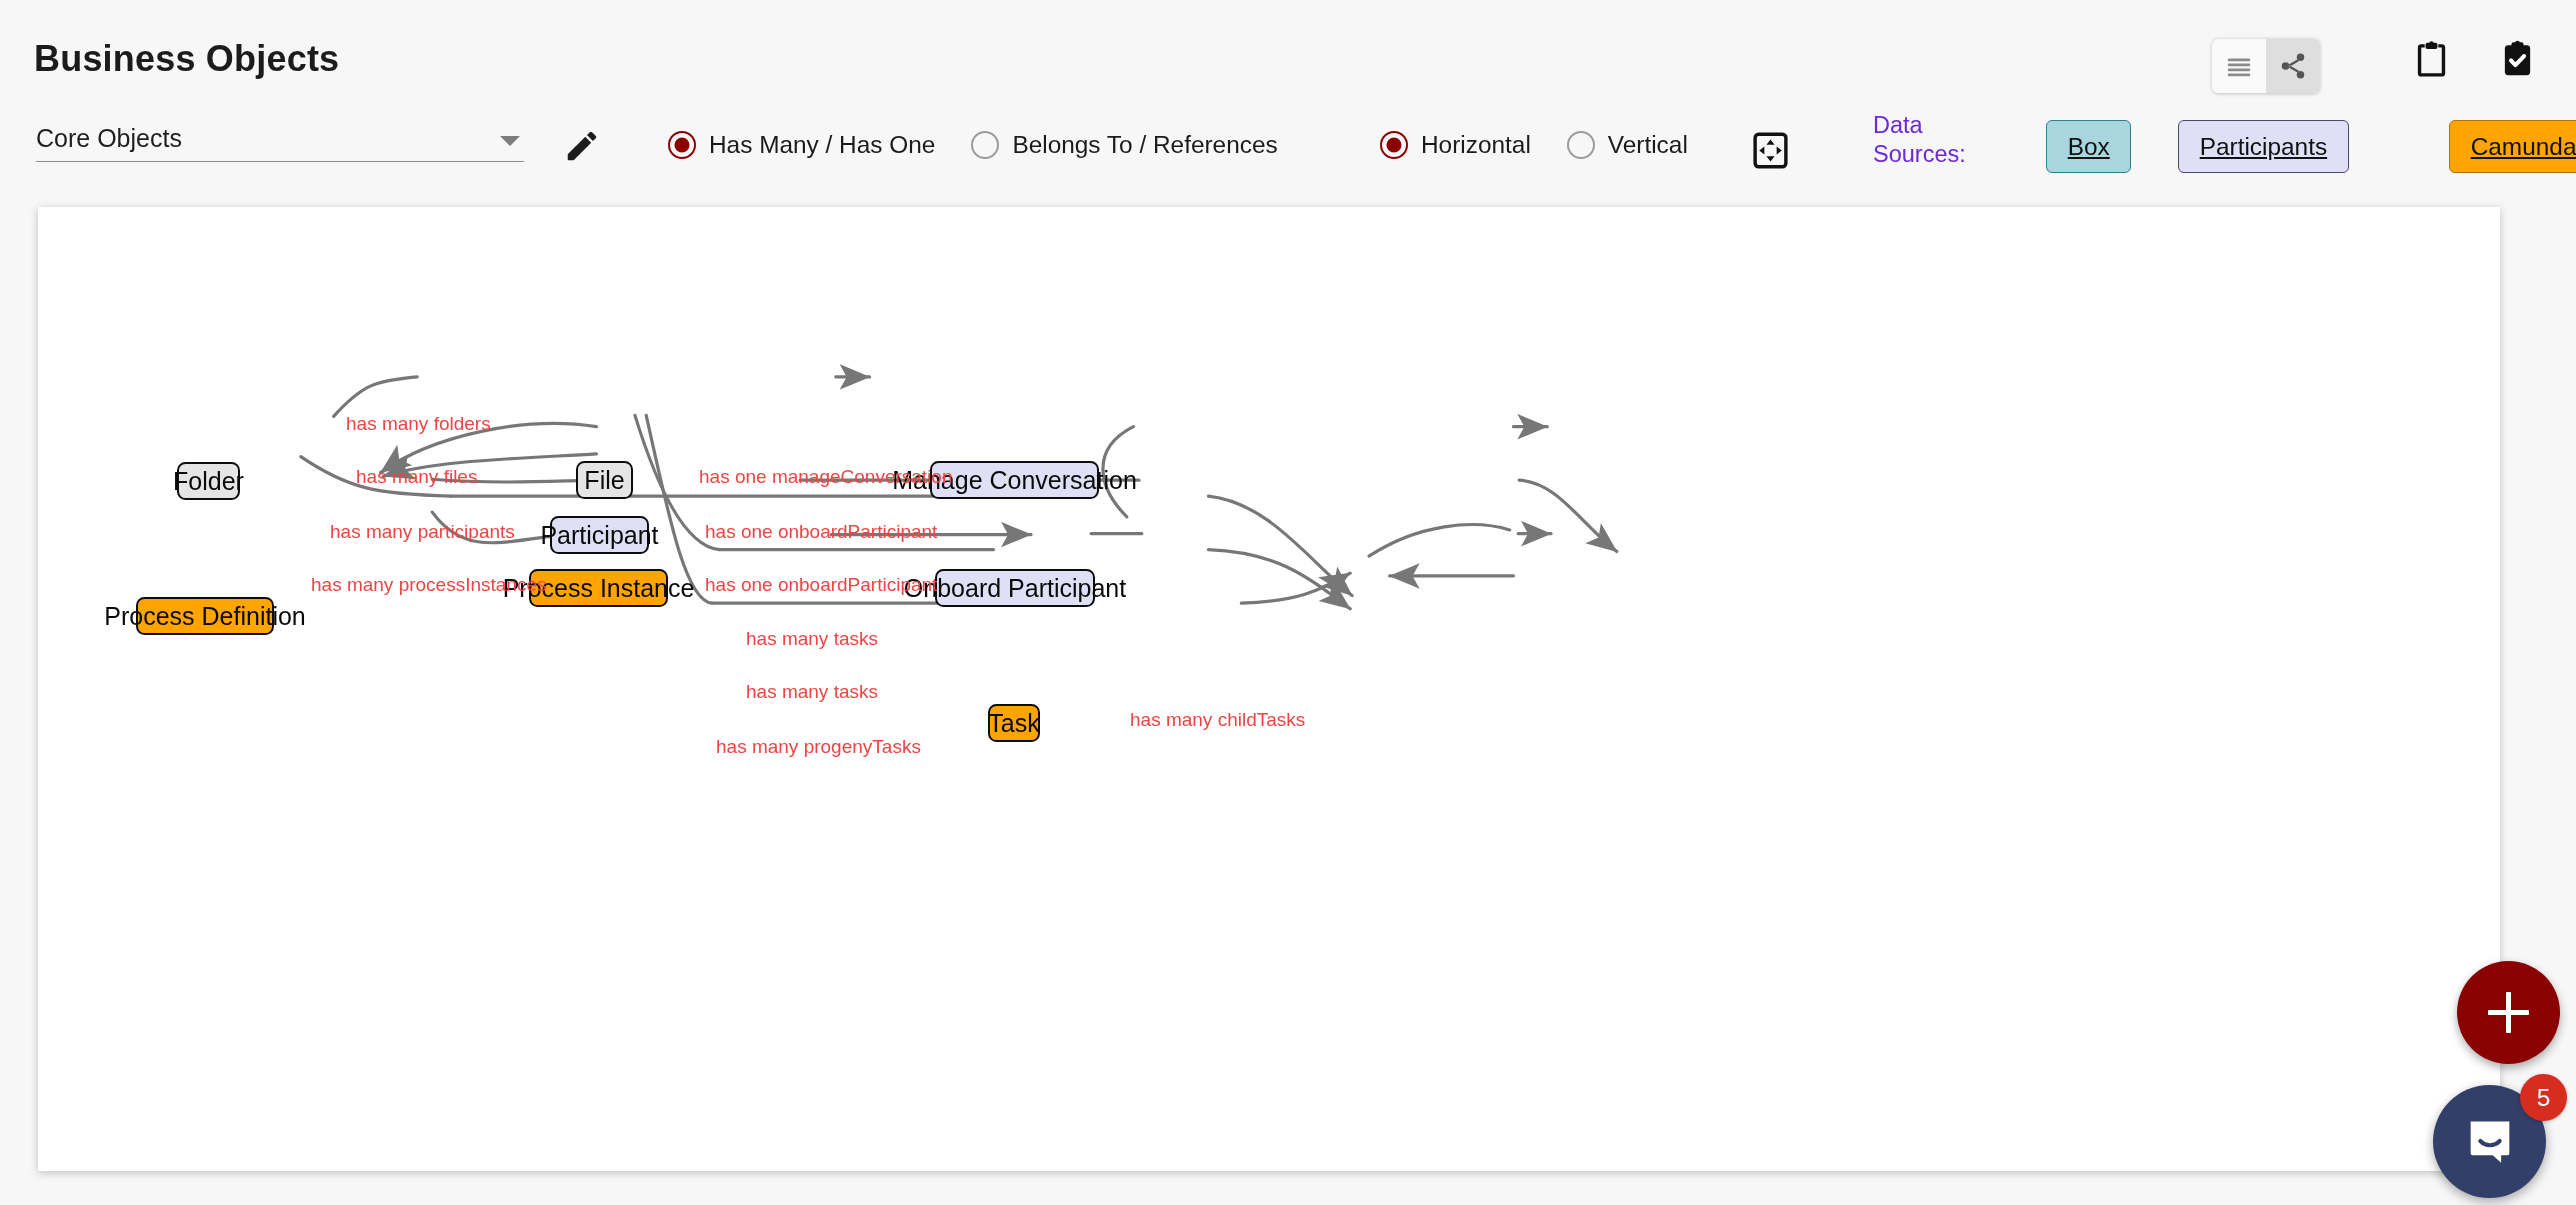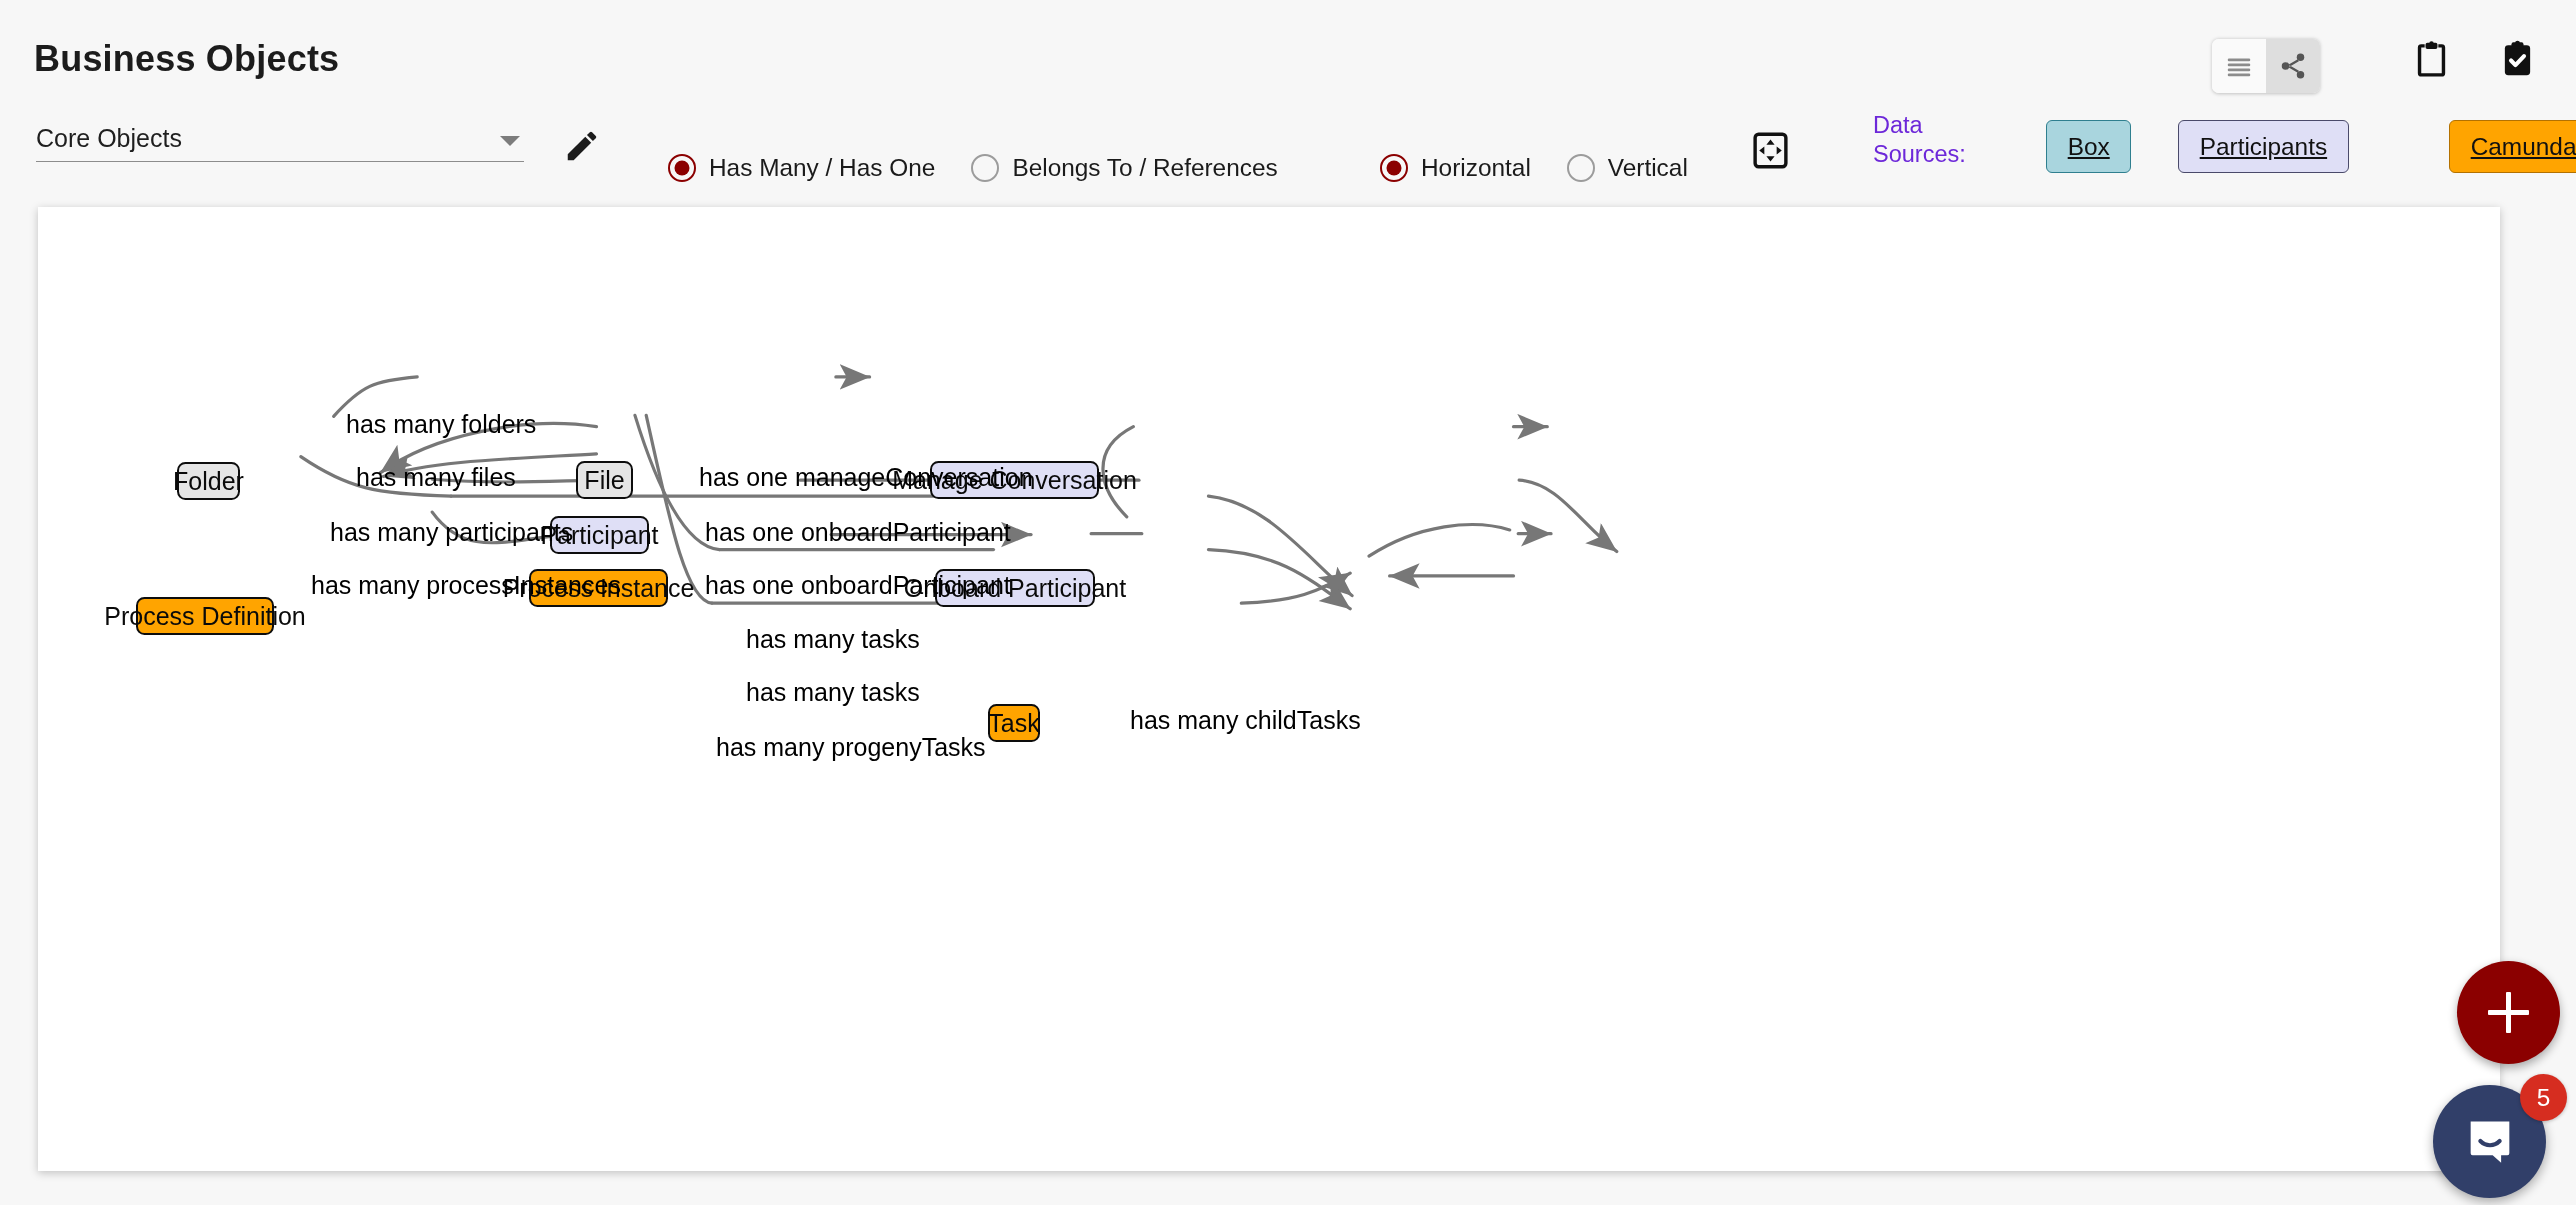--- a/index.html
+++ b/index.html
@@ -28,21 +28,21 @@
   }
   #select-value{font-size:25px;color:#1f1f1f;}
   .caret{
     width:0;height:0;border-left:10.3px solid transparent;border-right:10.3px solid transparent;
     border-top:10.3px solid #7c7c7c;margin-bottom:6.6px;margin-right:3.8px;
   }
 
   #edit-btn{position:absolute;left:563px;top:127px;cursor:pointer;}
 
   
-  .radio-row{position:absolute;display:flex;align-items:center;margin-top:23px;}
+  .radio-row{position:absolute;display:flex;align-items:center;}
   .radio{display:flex;align-items:center;cursor:pointer;margin-right:36px;}
   .ring{
     width:28px;height:28px;border-radius:50%;
     box-sizing:border-box;border:2.8px solid #9c9c9c;
     margin-right:13px;position:relative;flex:none;
   }
   .ring.on{border-color:#8b0000;}
   .ring.on::after{
     content:"";position:absolute;left:50%;top:50%;
     width:15px;height:15px;border-radius:50%;background:#8b0000;
@@ -98,21 +98,21 @@
     border:2.8px solid #0d0d0d;border-radius:8.4px;
     display:flex;align-items:center;justify-content:center;
     font-size:25px;color:#0a0a0a;white-space:nowrap;cursor:pointer;
     padding:0 13px;
   }
   .n-blue{background:#e5e5e5;}
   .n-lav{background:#dfdff6;}
   .n-orange{background:#ffa400;}
 
   .edge-label{
-    position:absolute;font-size:25px;color:#000000;white-space:nowrap;
+    position:absolute;font-size:19px;color:#ef4444;white-space:nowrap;
     transform:translateY(-50%);
   }
 
   
   #fab-add{
     position:absolute;left:2457px;top:961px;width:103px;height:103px;border-radius:50%;
     background:#8b0000;box-shadow:0 3.8px 9.4px rgba(0,0,0,.33);
     display:flex;align-items:center;justify-content:center;cursor:pointer;
   }
   #fab-add .plus{position:relative;width:41px;height:41px;}

